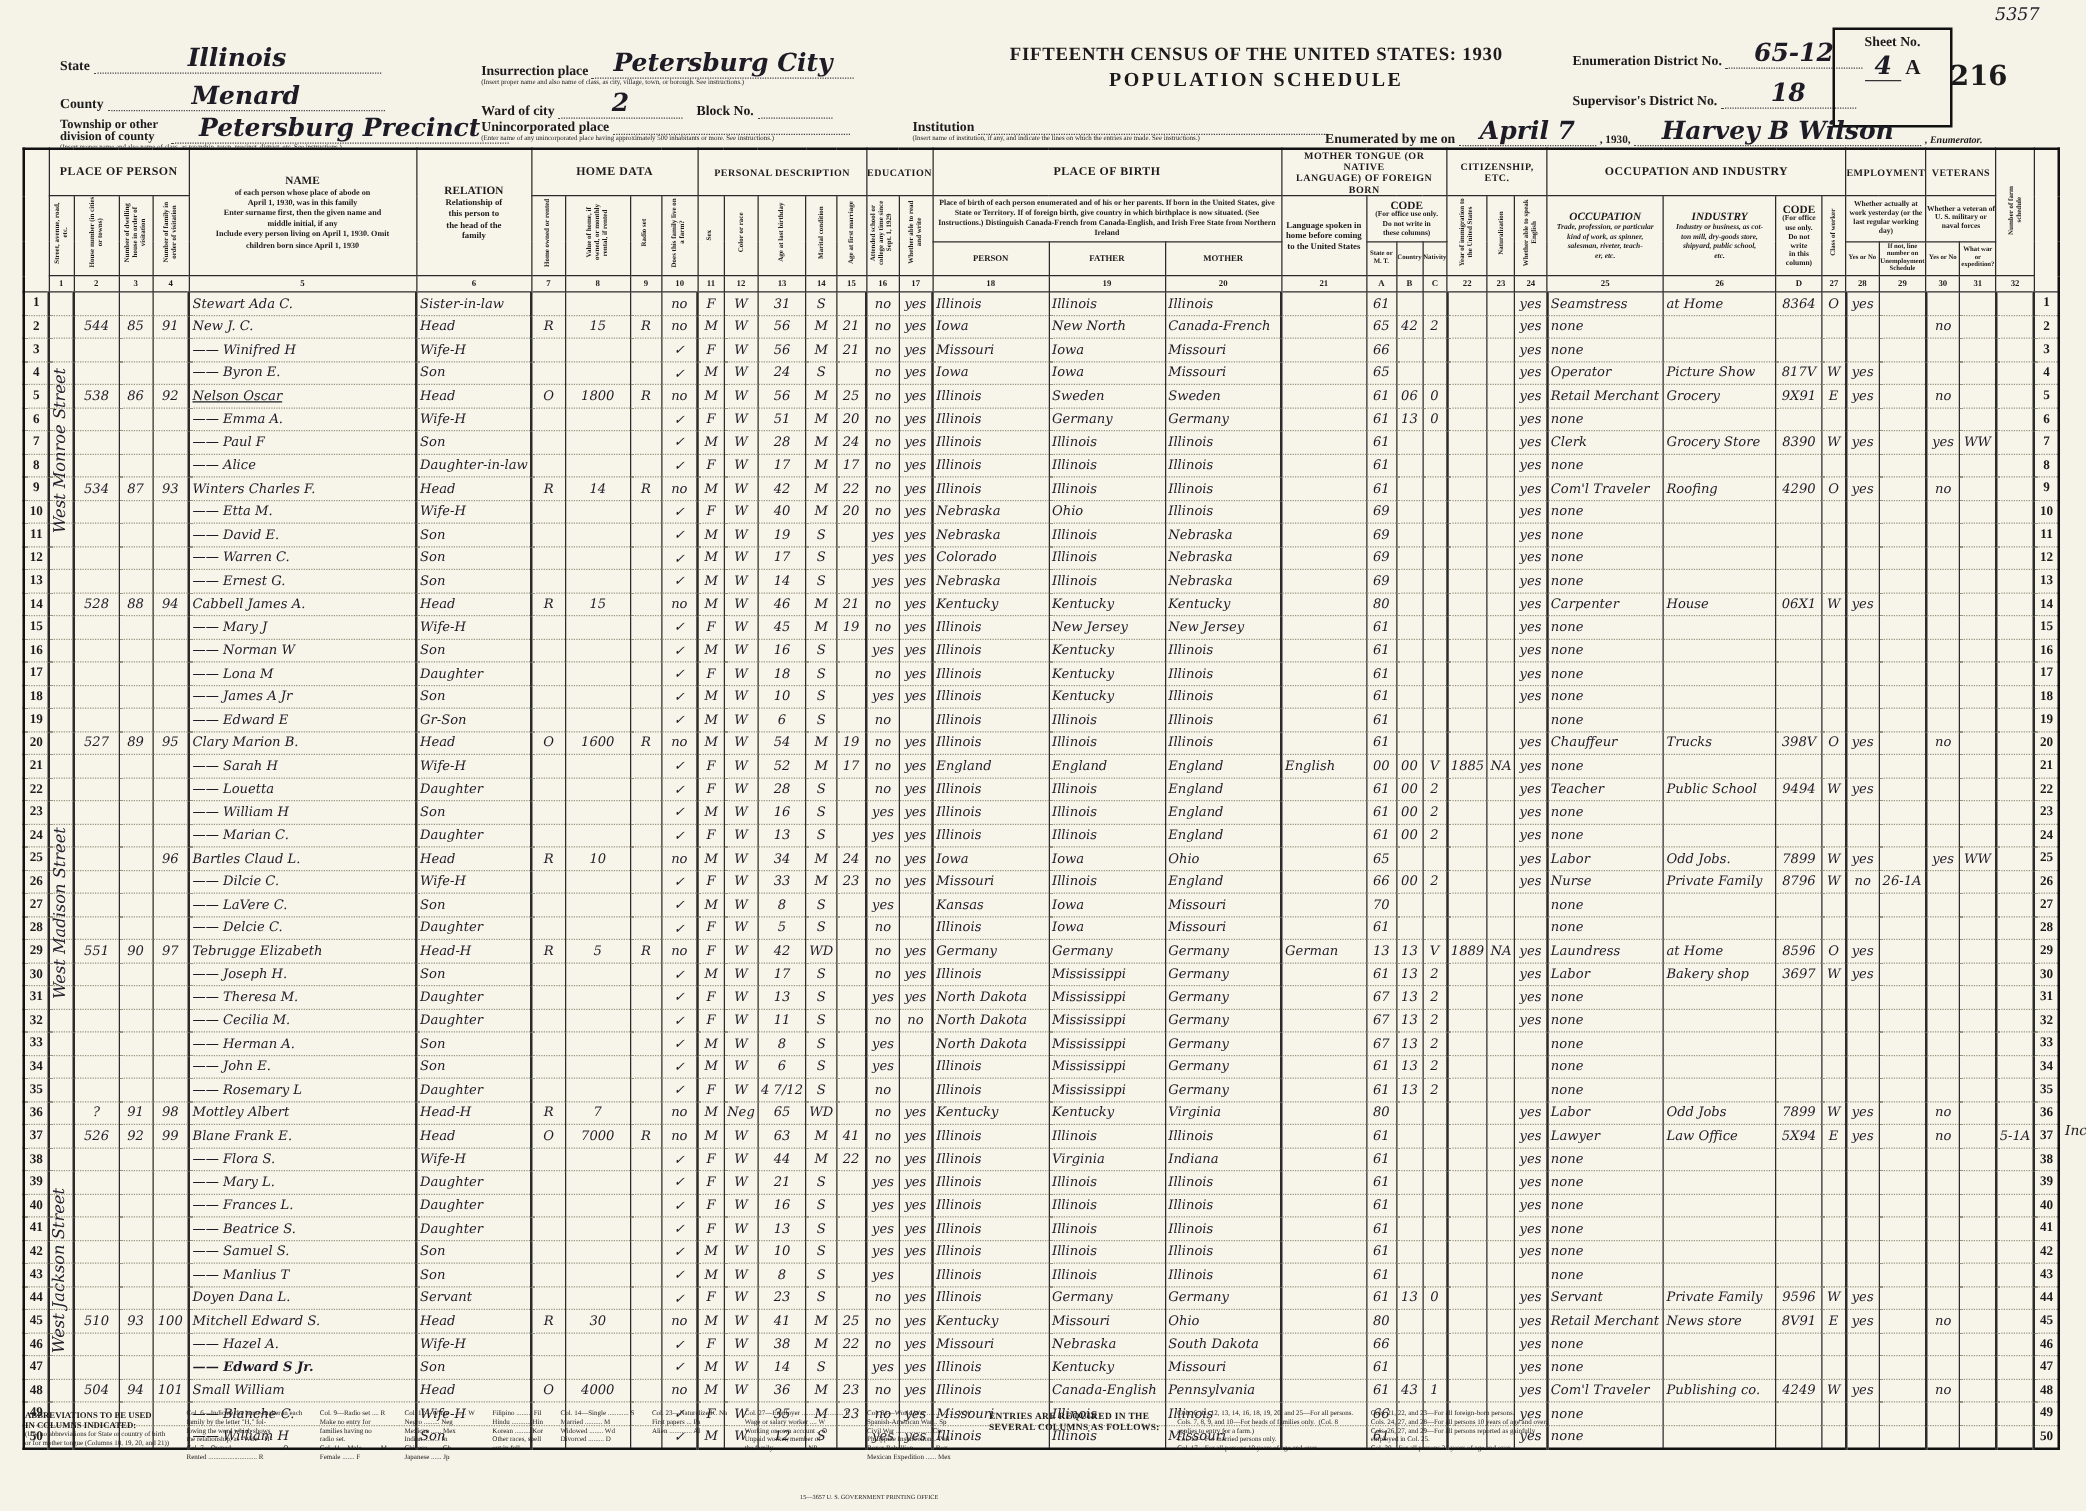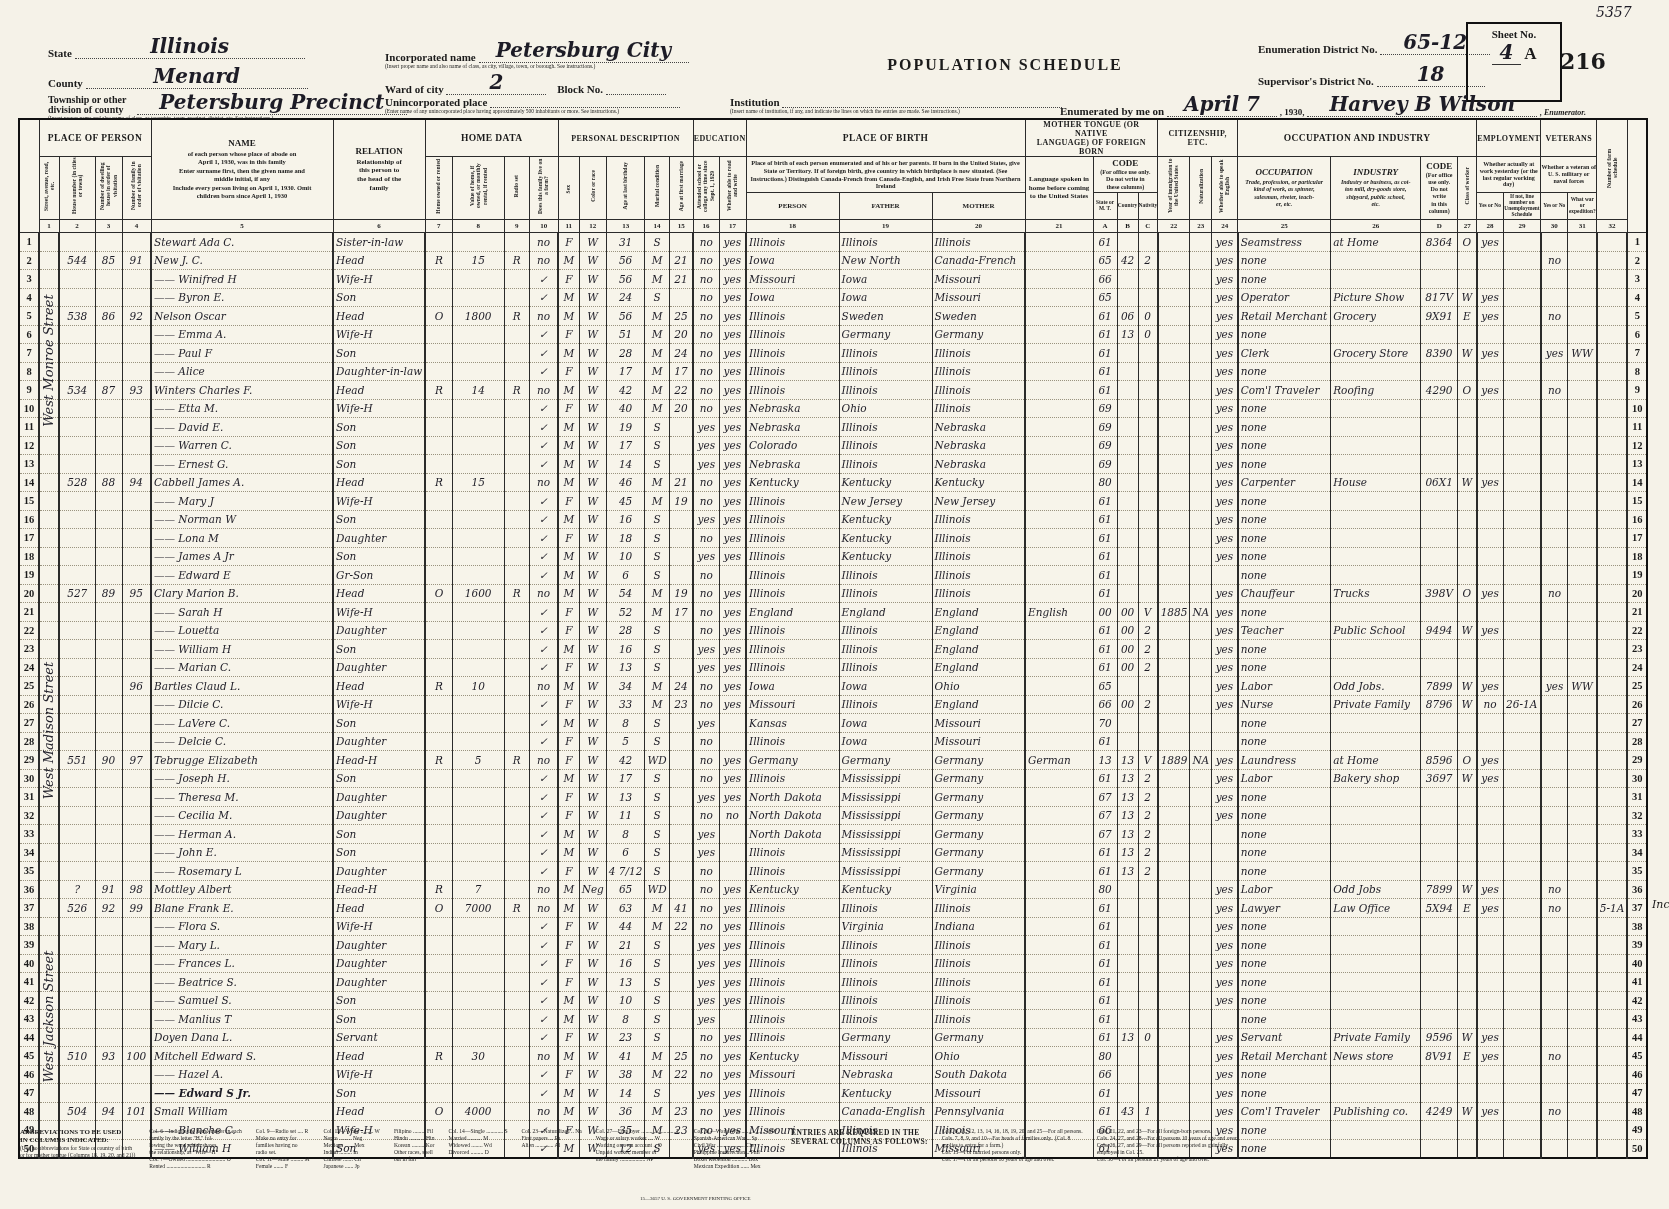--- a/index.html
+++ b/index.html
@@ -78,36 +78,37 @@
       <span>County</span>
       <span class="fill hw big" style="width:222px;">Menard</span>
     </div>
     <div class="fld" style="left:48px;top:90px;width:380px;">
       <span style="display:inline-block;width:86px;font-size:10px;line-height:1;">Township or other division of county</span>
       <span class="fill hw big" style="width:270px;">Petersburg Precinct</span>
       <span class="note">(Insert proper name and also name of class, as township, town, precinct, district, etc.  See instructions.)</span>
     </div>
 
     <div class="fld" style="left:385px;top:38px;width:340px;">
-      <span>Incorporated name</span>
+      <span>Insurrection place</span>
       <span class="fill hw big" style="width:210px;">Petersburg City</span>
       <span class="note">(Insert proper name and also name of class, as city, village, town, or borough.  See instructions.)</span>
     </div>
     <div class="fld" style="left:385px;top:70px;">
       <span>Ward of city</span>
       <span class="fill hw big" style="width:100px;">2</span>
       <span style="margin-left:8px;">Block No.</span>
       <span class="fill" style="width:60px;"></span>
     </div>
     <div class="fld" style="left:385px;top:96px;width:340px;">
       <span>Unincorporated place</span>
       <span class="fill" style="width:190px;"></span>
       <span class="note">(Enter name of any unincorporated place having approximately 500 inhabitants or more.  See instructions.)</span>
     </div>
 
+    <div class="ctr" style="top:35px;"><span class="title1">FIFTEENTH CENSUS OF THE UNITED STATES: 1930</span></div>
     <div class="ctr" style="top:56px;"><span class="title2">POPULATION SCHEDULE</span></div>
     <div class="fld" style="left:730px;top:96px;width:420px;">
       <span>Institution</span>
       <span class="fill" style="width:280px;"></span>
       <span class="note">(Insert name of institution, if any, and indicate the lines on which the entries are made.  See instructions.)</span>
     </div>
 
     <div class="fld" style="left:1258px;top:30px;">
       <span>Enumeration District No.</span>
       <span class="fill hw big" style="width:110px;">65-12</span>
@@ -458,21 +459,21 @@
           <td class="hw c sm"></td>
           <td class="hw c sm" style="border-left-width: 2px;"></td>
           <td class="ln" style="border-left-width: 2px;">4</td>
         </tr>
         <tr>
           <td class="ln">5</td>
           <td class="c" style="border-left-width: 2px;"></td>
           <td class="hw c" style="border-left-width: 2px;">538</td>
           <td class="hw c">86</td>
           <td class="hw c">92</td>
-          <td class="hw lt" style="border-left-width: 2px;">Nelson  Oscar</td>
+          <td class="hw lt" style="border-left-width: 2px; text-decoration: underline;">Nelson  Oscar</td>
           <td class="hw lt" style="border-left-width: 2px;">Head</td>
           <td class="hw c" style="border-left-width: 2px;">O</td>
           <td class="hw c">1800</td>
           <td class="hw c">R</td>
           <td class="hw c sm">no</td>
           <td class="hw c" style="border-left-width: 2px;">M</td>
           <td class="hw c">W</td>
           <td class="hw c">56</td>
           <td class="hw c">M</td>
           <td class="hw c">25</td>

